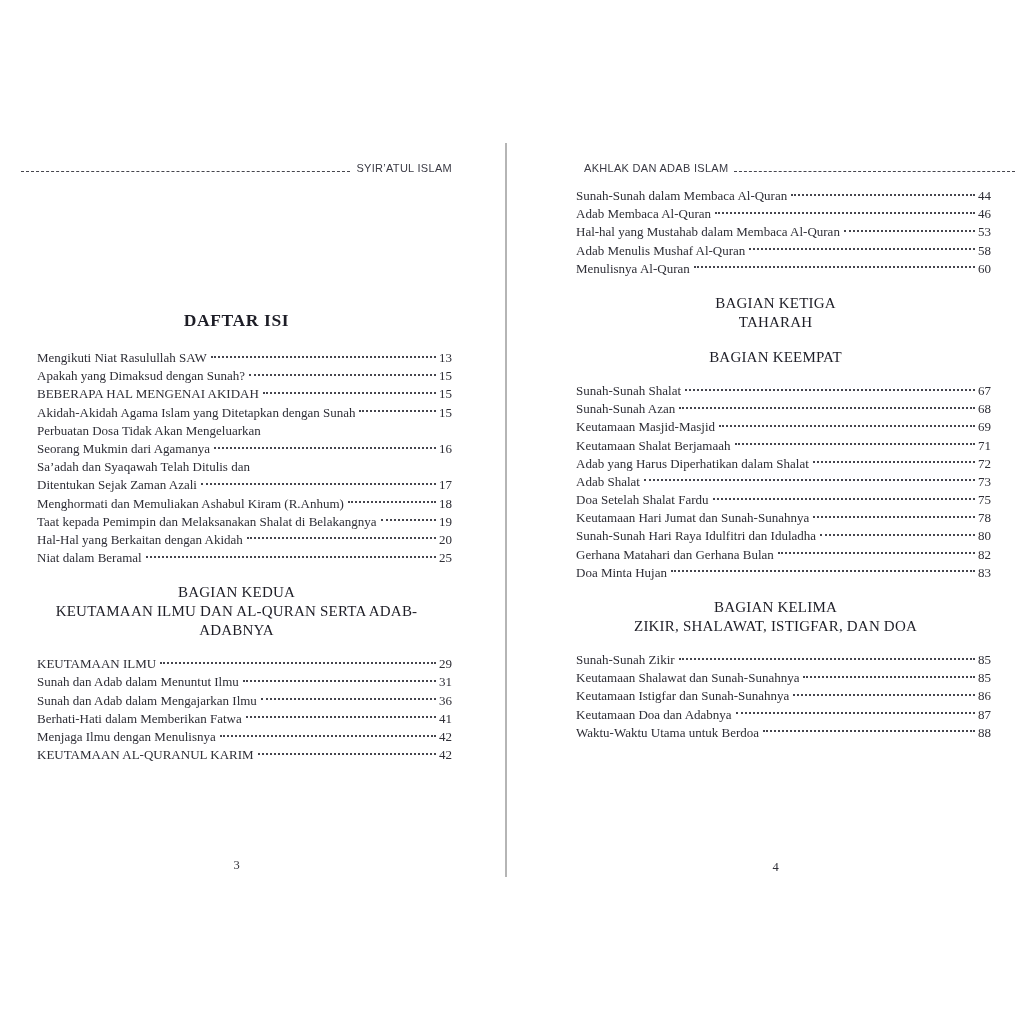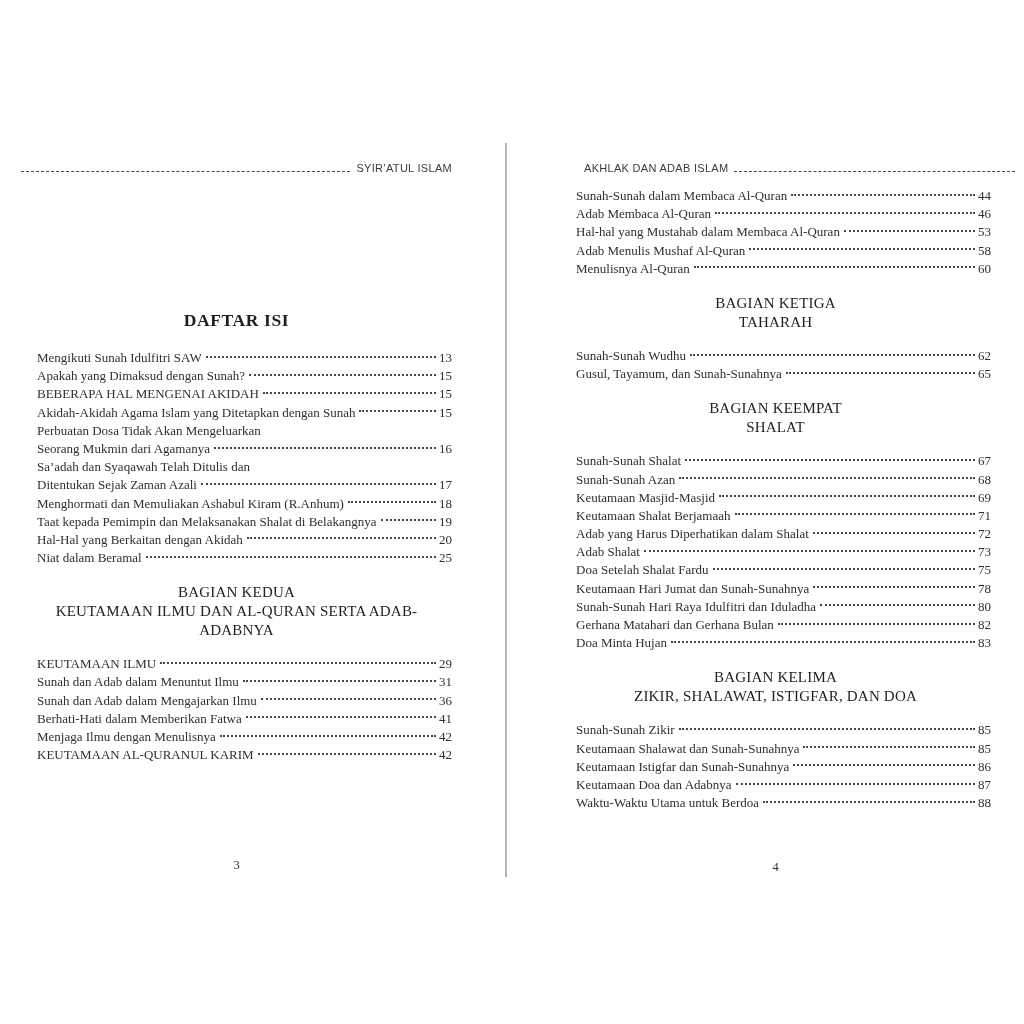--- a/index.html
+++ b/index.html
@@ -116,21 +116,21 @@
     <span class="dash-leader"></span>
   </div>
 
   <div class="divider"></div>
 
   <div class="page-content content-left" id="left-content">
     <div class="toc-title">DAFTAR ISI</div>
   <div class="toc-section">
         <div class="entry-list">
           <div class="toc-entry">
-            <span class="entry-label">Mengikuti Sunah Idulfitri SAW</span>
+            <span class="entry-label">Mengikuti Niat Rasulullah SAW</span>
             <span class="dot-leader"></span>
             <span class="entry-page">13</span>
           </div>
           <div class="toc-entry">
             <span class="entry-label">Apakah yang Dimaksud dengan Sunah?</span>
             <span class="dot-leader"></span>
             <span class="entry-page">15</span>
           </div>
           <div class="toc-entry">
             <span class="entry-label">BEBERAPA HAL MENGENAI AKIDAH</span>
@@ -249,37 +249,24 @@
             <span class="dot-leader"></span>
             <span class="entry-page">60</span>
           </div>
         </div>
       </div>
       <div class="toc-section">
         <div class="section-heading">
           <div>BAGIAN KETIGA</div>
           <div>TAHARAH</div>
         </div>
-        <div class="entry-list">
-          <div class="toc-entry">
-            <span class="entry-label">Sunah-Sunah Wudhu</span>
-            <span class="dot-leader"></span>
-            <span class="entry-page">62</span>
-          </div>
-          <div class="toc-entry">
-            <span class="entry-label">Gusul, Tayamum, dan Sunah-Sunahnya</span>
-            <span class="dot-leader"></span>
-            <span class="entry-page">65</span>
-          </div>
-        </div>
       </div>
       <div class="toc-section">
         <div class="section-heading">
           <div>BAGIAN KEEMPAT</div>
-          <div>SHALAT</div>
         </div>
         <div class="entry-list">
           <div class="toc-entry">
             <span class="entry-label">Sunah-Sunah Shalat</span>
             <span class="dot-leader"></span>
             <span class="entry-page">67</span>
           </div>
           <div class="toc-entry">
             <span class="entry-label">Sunah-Sunah Azan</span>
             <span class="dot-leader"></span>

